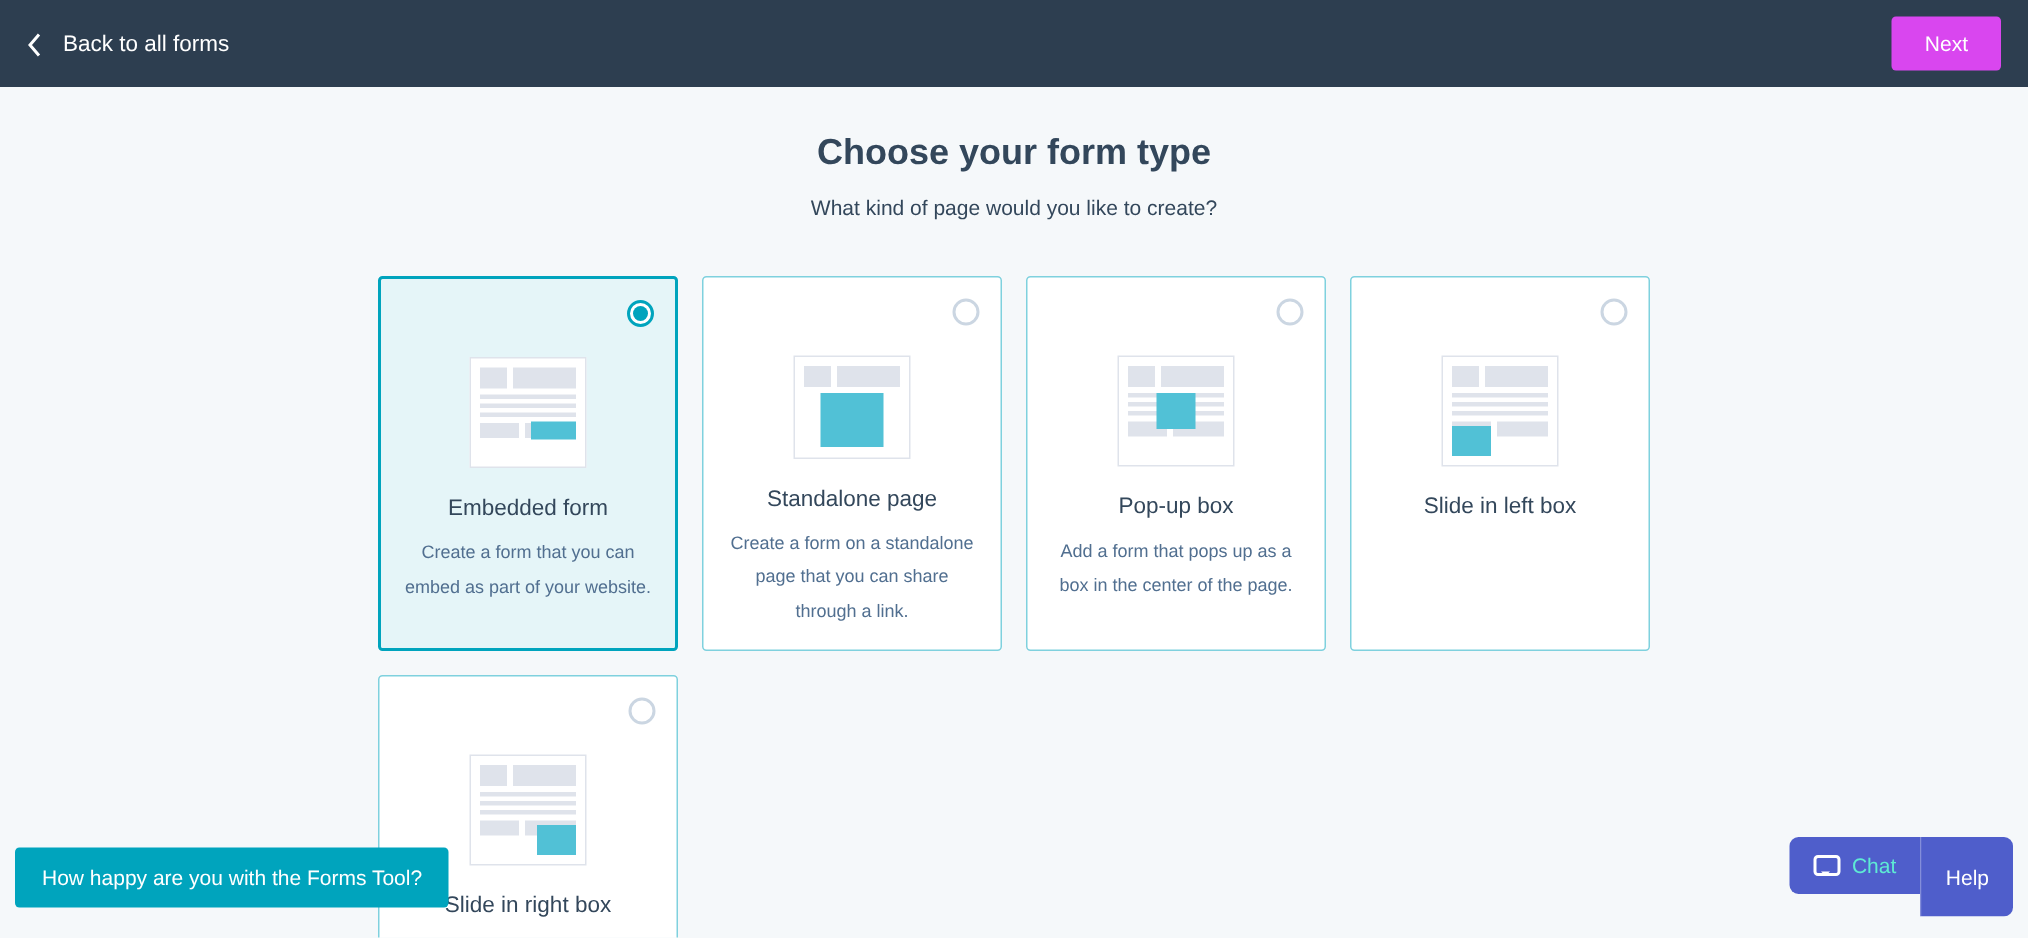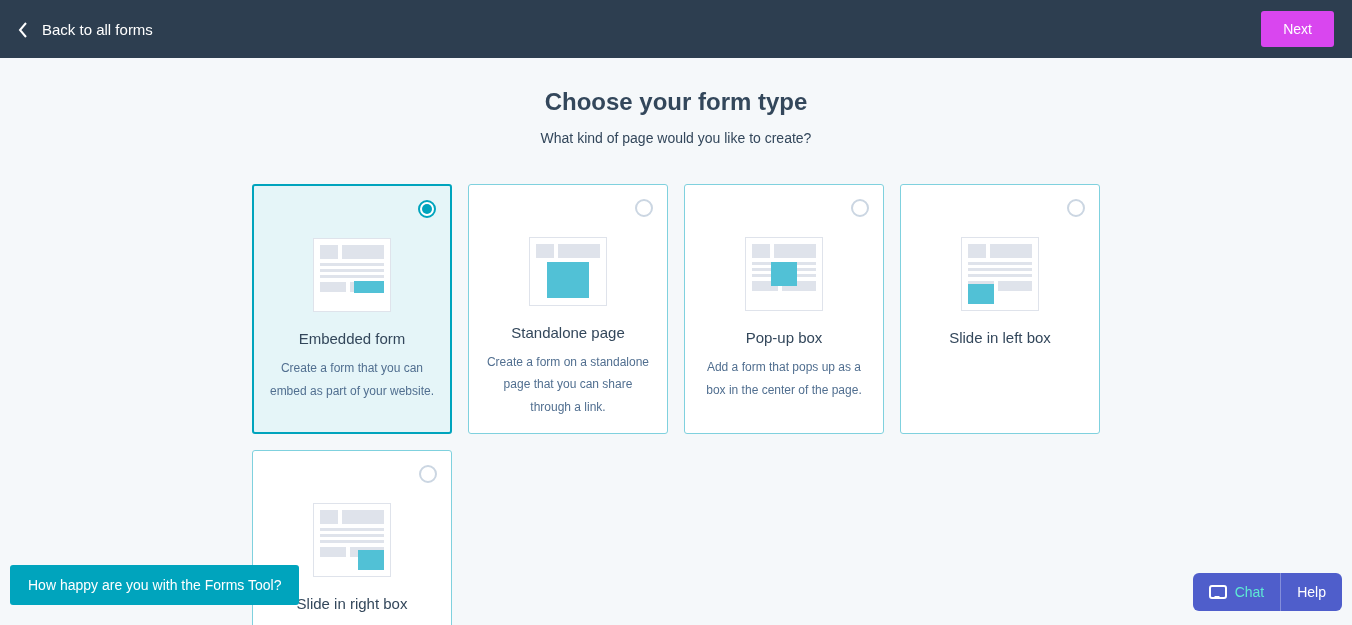--- a/index.html
+++ b/index.html
@@ -160,21 +160,21 @@
   align-items: center;
   padding: 0 16px;
   border-radius: 6px 0 0 6px;
   font-size: 14px;
   gap: 8px;
 }
 .chat-pill + .help-pill { border-left: 1px solid rgba(255,255,255,0.3); }
 .help-pill {
   background: #4f5ecb;
   color: #fff;
-  height: 38px;
+  height: 53px;
   display: flex;
   align-items: center;
   padding: 0 16px;
   border-radius: 0 6px 6px 0;
   font-size: 14px;
 }
 .chat-icon {
   width: 18px;
   height: 14px;
   border: 2px solid #fff;

